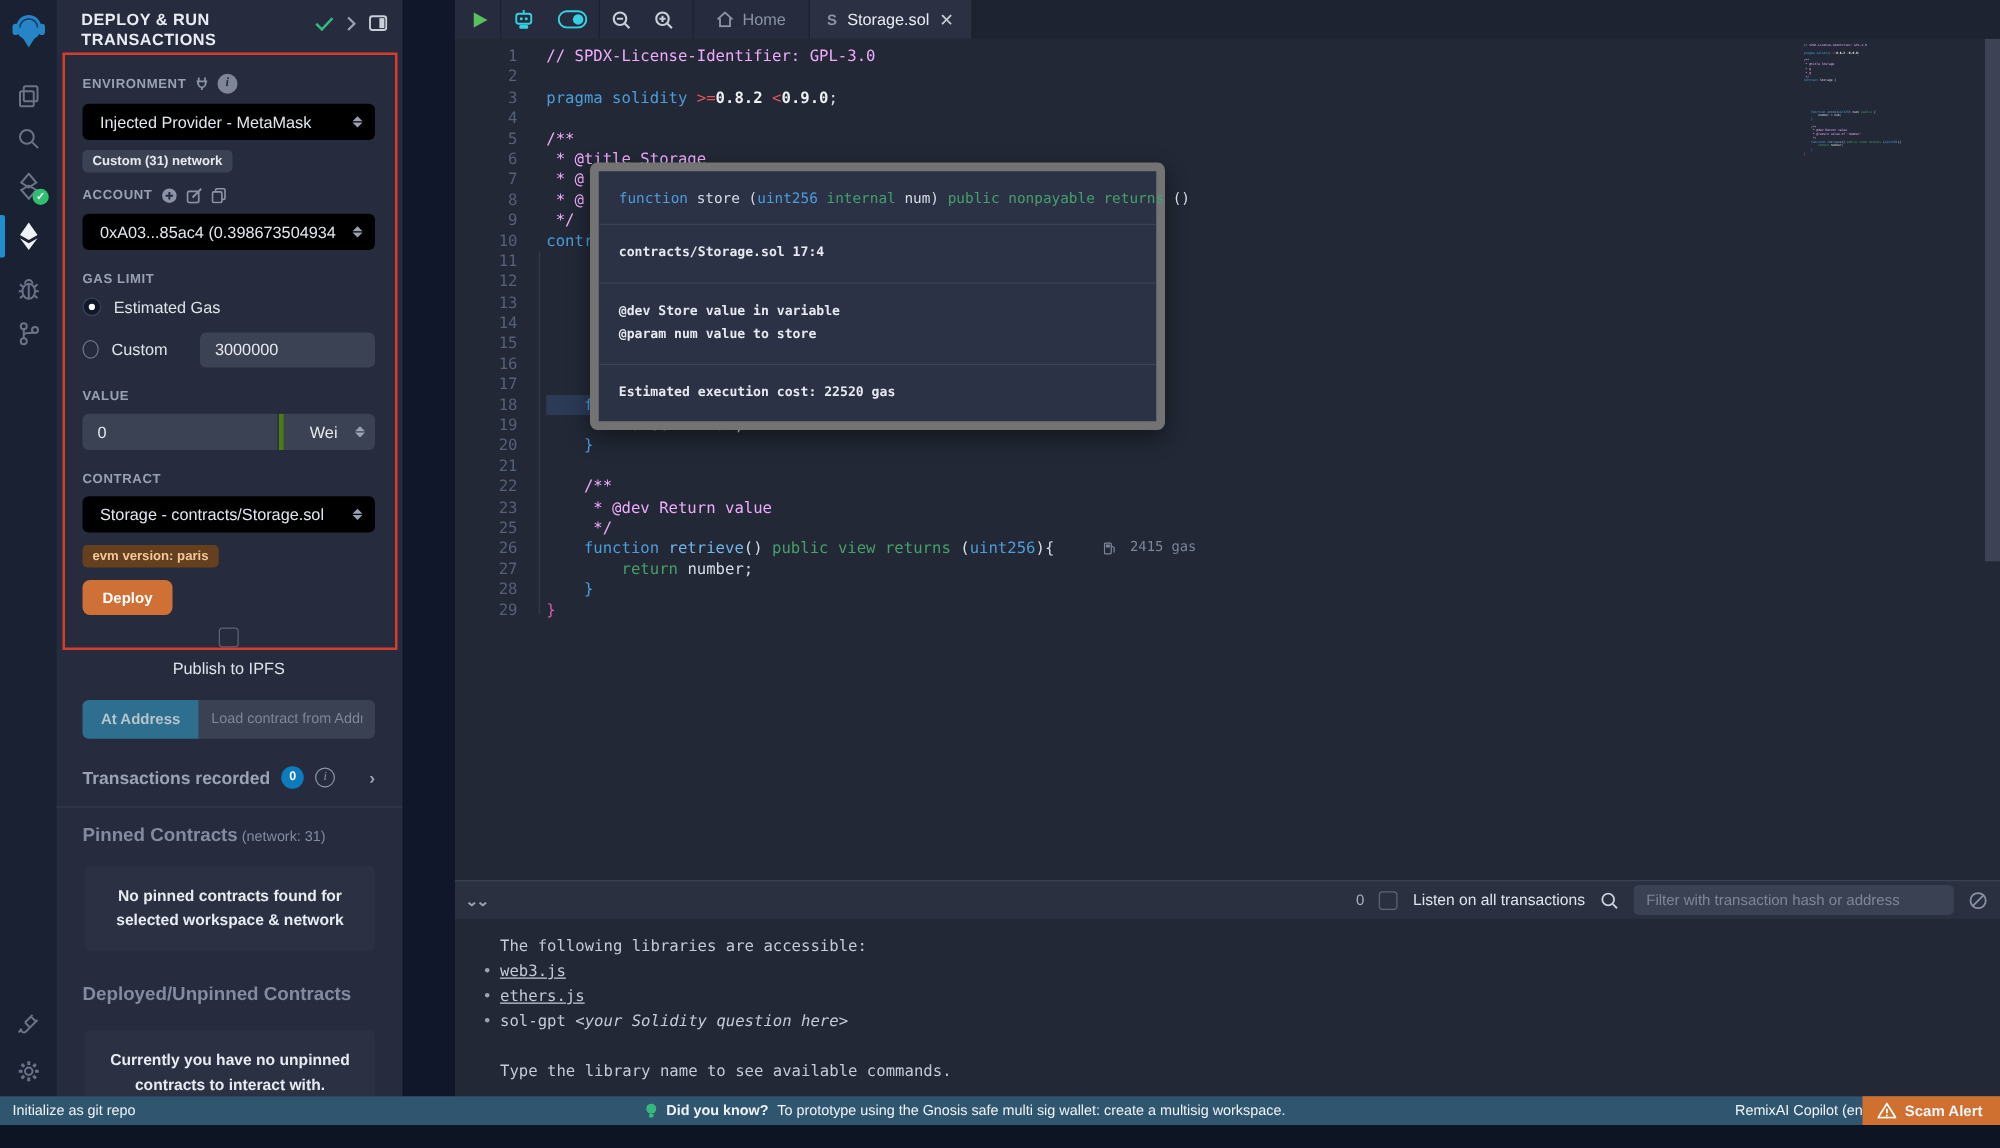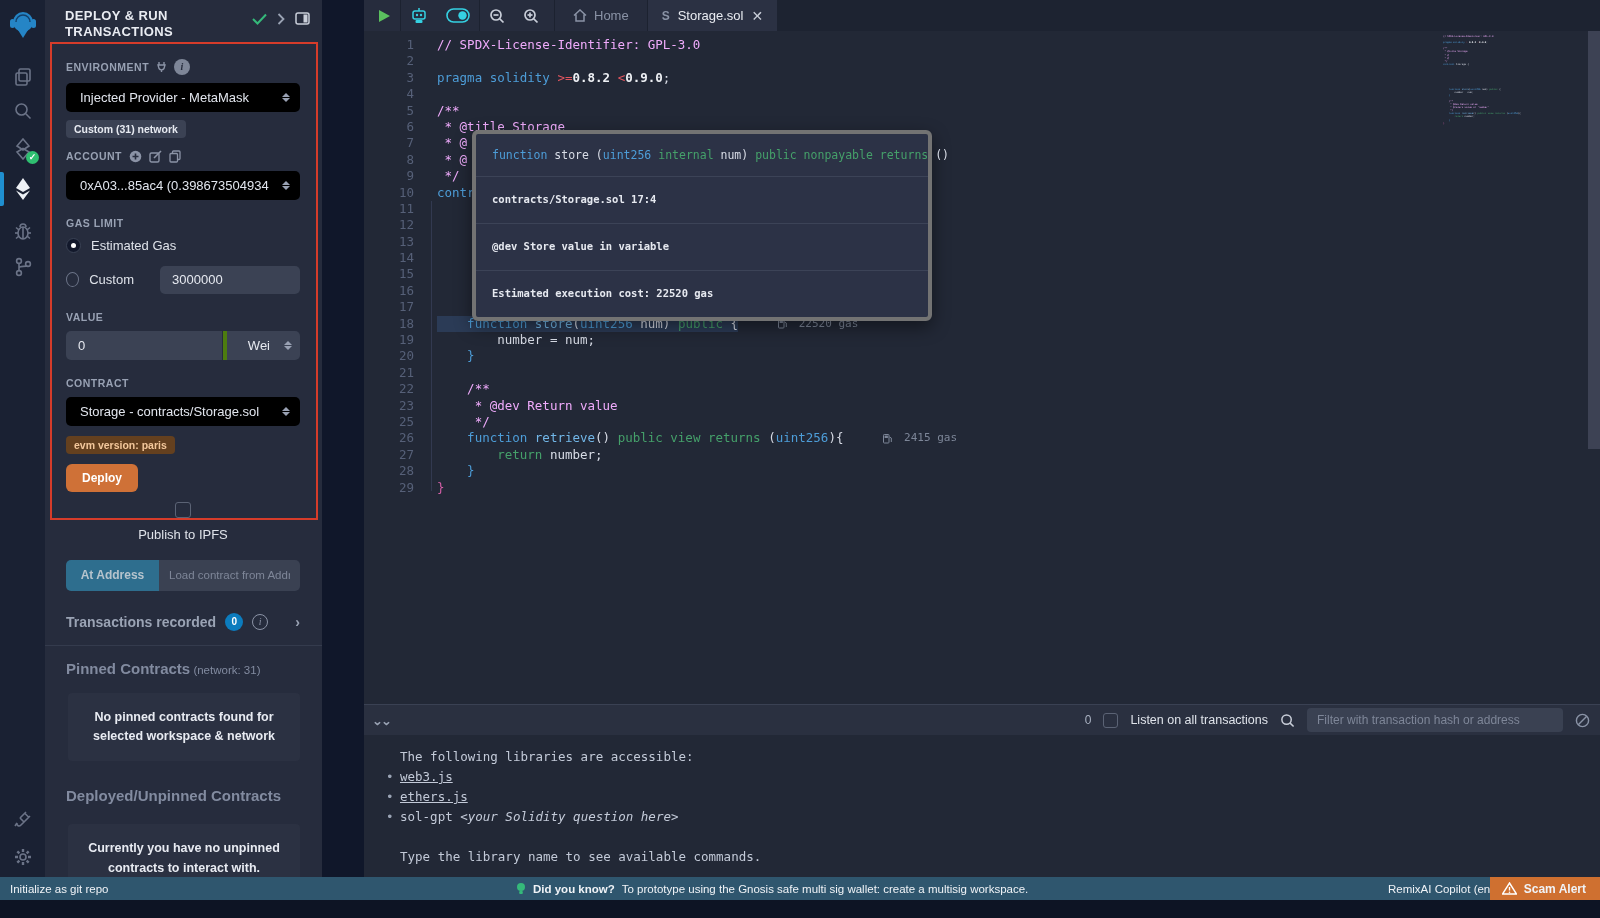--- a/index.html
+++ b/index.html
@@ -76,21 +76,21 @@
   .gutter-num { display:inline-block; width:50px; text-align:right; color:#566078; flex:0 0 50px; }
   .code-text { margin-left:23px; }
   .code-row.hl .code-text { background:rgba(70,110,170,.28); }
   .gas-note { margin-left:40px; color:#7d8698; font-size:11px; display:inline-flex; align-items:center; gap:5px; }
   .indent-guide { position:absolute; left:67px; top:170px; width:1px; height:290px; background:#323950; }
   .c-plain { color:#d8dce6; } .c-kw { color:#4d9dd8; } .c-fn { color:#72b7e8; }
   .c-com { color:#f0abfc; } .c-mod { color:#45a06a; } .c-op { color:#e0555f; }
   .c-num { color:#eef0f4; font-weight:700; } .c-b1 { color:#4d9dd8; } .c-b2 { color:#d65fa8; }
 
   
-  .tooltip { position:absolute; left:108px; top:99px; width:460px; background:#2c3246; border:4px solid #737373; border-radius:6px; box-shadow:0 6px 18px rgba(0,0,0,.45); z-index:8; font-family:"DejaVu Sans Mono",monospace; }
+  .tooltip { position:absolute; left:108px; top:99px; width:460px; background:#2c3246; border:7px solid #737373; border-radius:6px; box-shadow:0 6px 18px rgba(0,0,0,.45); z-index:8; font-family:"DejaVu Sans Mono",monospace; }
   .tt-sec { padding:14px 16px; border-bottom:1px solid #3c4357; }
   .tt-sec:last-child { border-bottom:none; }
   .tt-sig { font-size:11.5px; white-space:nowrap; }
   .tt-loc, .tt-doc, .tt-cost { font-size:10.5px; font-weight:700; color:#e6e9f0; line-height:1.7; }
 
   
   .minimap { position:absolute; top:4px; right:67px; width:90px; font-family:"DejaVu Sans Mono",monospace; font-size:2.4px; line-height:3.1px; white-space:pre; overflow:hidden; }
   .scroll-thumb { position:absolute; right:0; top:0; width:12px; height:418px; background:#3d4254; }
 
   
@@ -412,20 +412,21 @@
           <div class="code-row"><span class="gutter-num">27</span><span class="code-text"><span class="c-plain">        </span><span class="c-mod">return</span><span class="c-plain"> number;</span></span></div>
           <div class="code-row"><span class="gutter-num">28</span><span class="code-text"><span class="c-plain">    </span><span class="c-b1">}</span></span></div>
           <div class="code-row"><span class="gutter-num">29</span><span class="code-text"><span class="c-b2">}</span></span></div>
         </div>
 
       <div class="tooltip">
         <div class="tt-sec tt-sig"><span class="c-kw">function </span><span class="c-plain">store </span><span class="c-plain">(</span><span class="c-kw">uint256</span><span class="c-plain"> </span><span class="c-mod">internal</span><span class="c-plain"> num) </span><span class="c-mod">public nonpayable</span><span class="c-mod"> returns </span><span class="c-plain">()</span></div>
         <div class="tt-sec tt-loc">contracts/Storage.sol 17:4</div>
         <div class="tt-sec tt-doc">
             <div>@dev Store value in variable</div>
+            <div>@param num value to store</div>
           </div>
         <div class="tt-sec tt-cost">Estimated execution cost: 22520 gas</div>
       </div>
 
       <div class="minimap"><div><span class="c-com">// SPDX-License-Identifier: GPL-3.0</span></div><div>&nbsp;</div><div><span class="c-kw">pragma solidity </span><span class="c-op">&gt;=</span><span class="c-num">0.8.2</span><span class="c-plain"> </span><span class="c-op">&lt;</span><span class="c-num">0.9.0</span><span class="c-plain">;</span></div><div>&nbsp;</div><div><span class="c-com">/**</span></div><div><span class="c-com"> * @title Storage</span></div><div><span class="c-com"> * @</span></div><div><span class="c-com"> * @</span></div><div><span class="c-com"> */</span></div><div><span class="c-kw">contract </span><span class="c-plain">Storage </span><span class="c-plain">{</span></div><div>&nbsp;</div><div>&nbsp;</div><div>&nbsp;</div><div>&nbsp;</div><div>&nbsp;</div><div>&nbsp;</div><div>&nbsp;</div><div><span class="c-plain">    </span><span class="c-kw">function </span><span class="c-fn">store</span><span class="c-plain">(</span><span class="c-kw">uint256</span><span class="c-plain"> num</span><span class="c-plain">) </span><span class="c-mod">public</span><span class="c-plain"> {</span></div><div><span class="c-plain">        number = num;</span></div><div><span class="c-plain">    </span><span class="c-b1">}</span></div><div>&nbsp;</div><div><span class="c-com">    /**</span></div><div><span class="c-com">     * @dev Return value</span></div><div><span class="c-com">     * @return value of 'number'</span></div><div><span class="c-com">     */</span></div><div><span class="c-plain">    </span><span class="c-kw">function </span><span class="c-fn">retrieve</span><span class="c-plain">() </span><span class="c-mod">public view returns</span><span class="c-plain"> (</span><span class="c-kw">uint256</span><span class="c-plain">){</span></div><div><span class="c-plain">        </span><span class="c-mod">return</span><span class="c-plain"> number;</span></div><div><span class="c-plain">    </span><span class="c-b1">}</span></div><div><span class="c-b2">}</span></div></div>
       <div class="scroll-thumb"></div>
     </div>
 
     <div class="terminal">
       <div class="term-bar">

